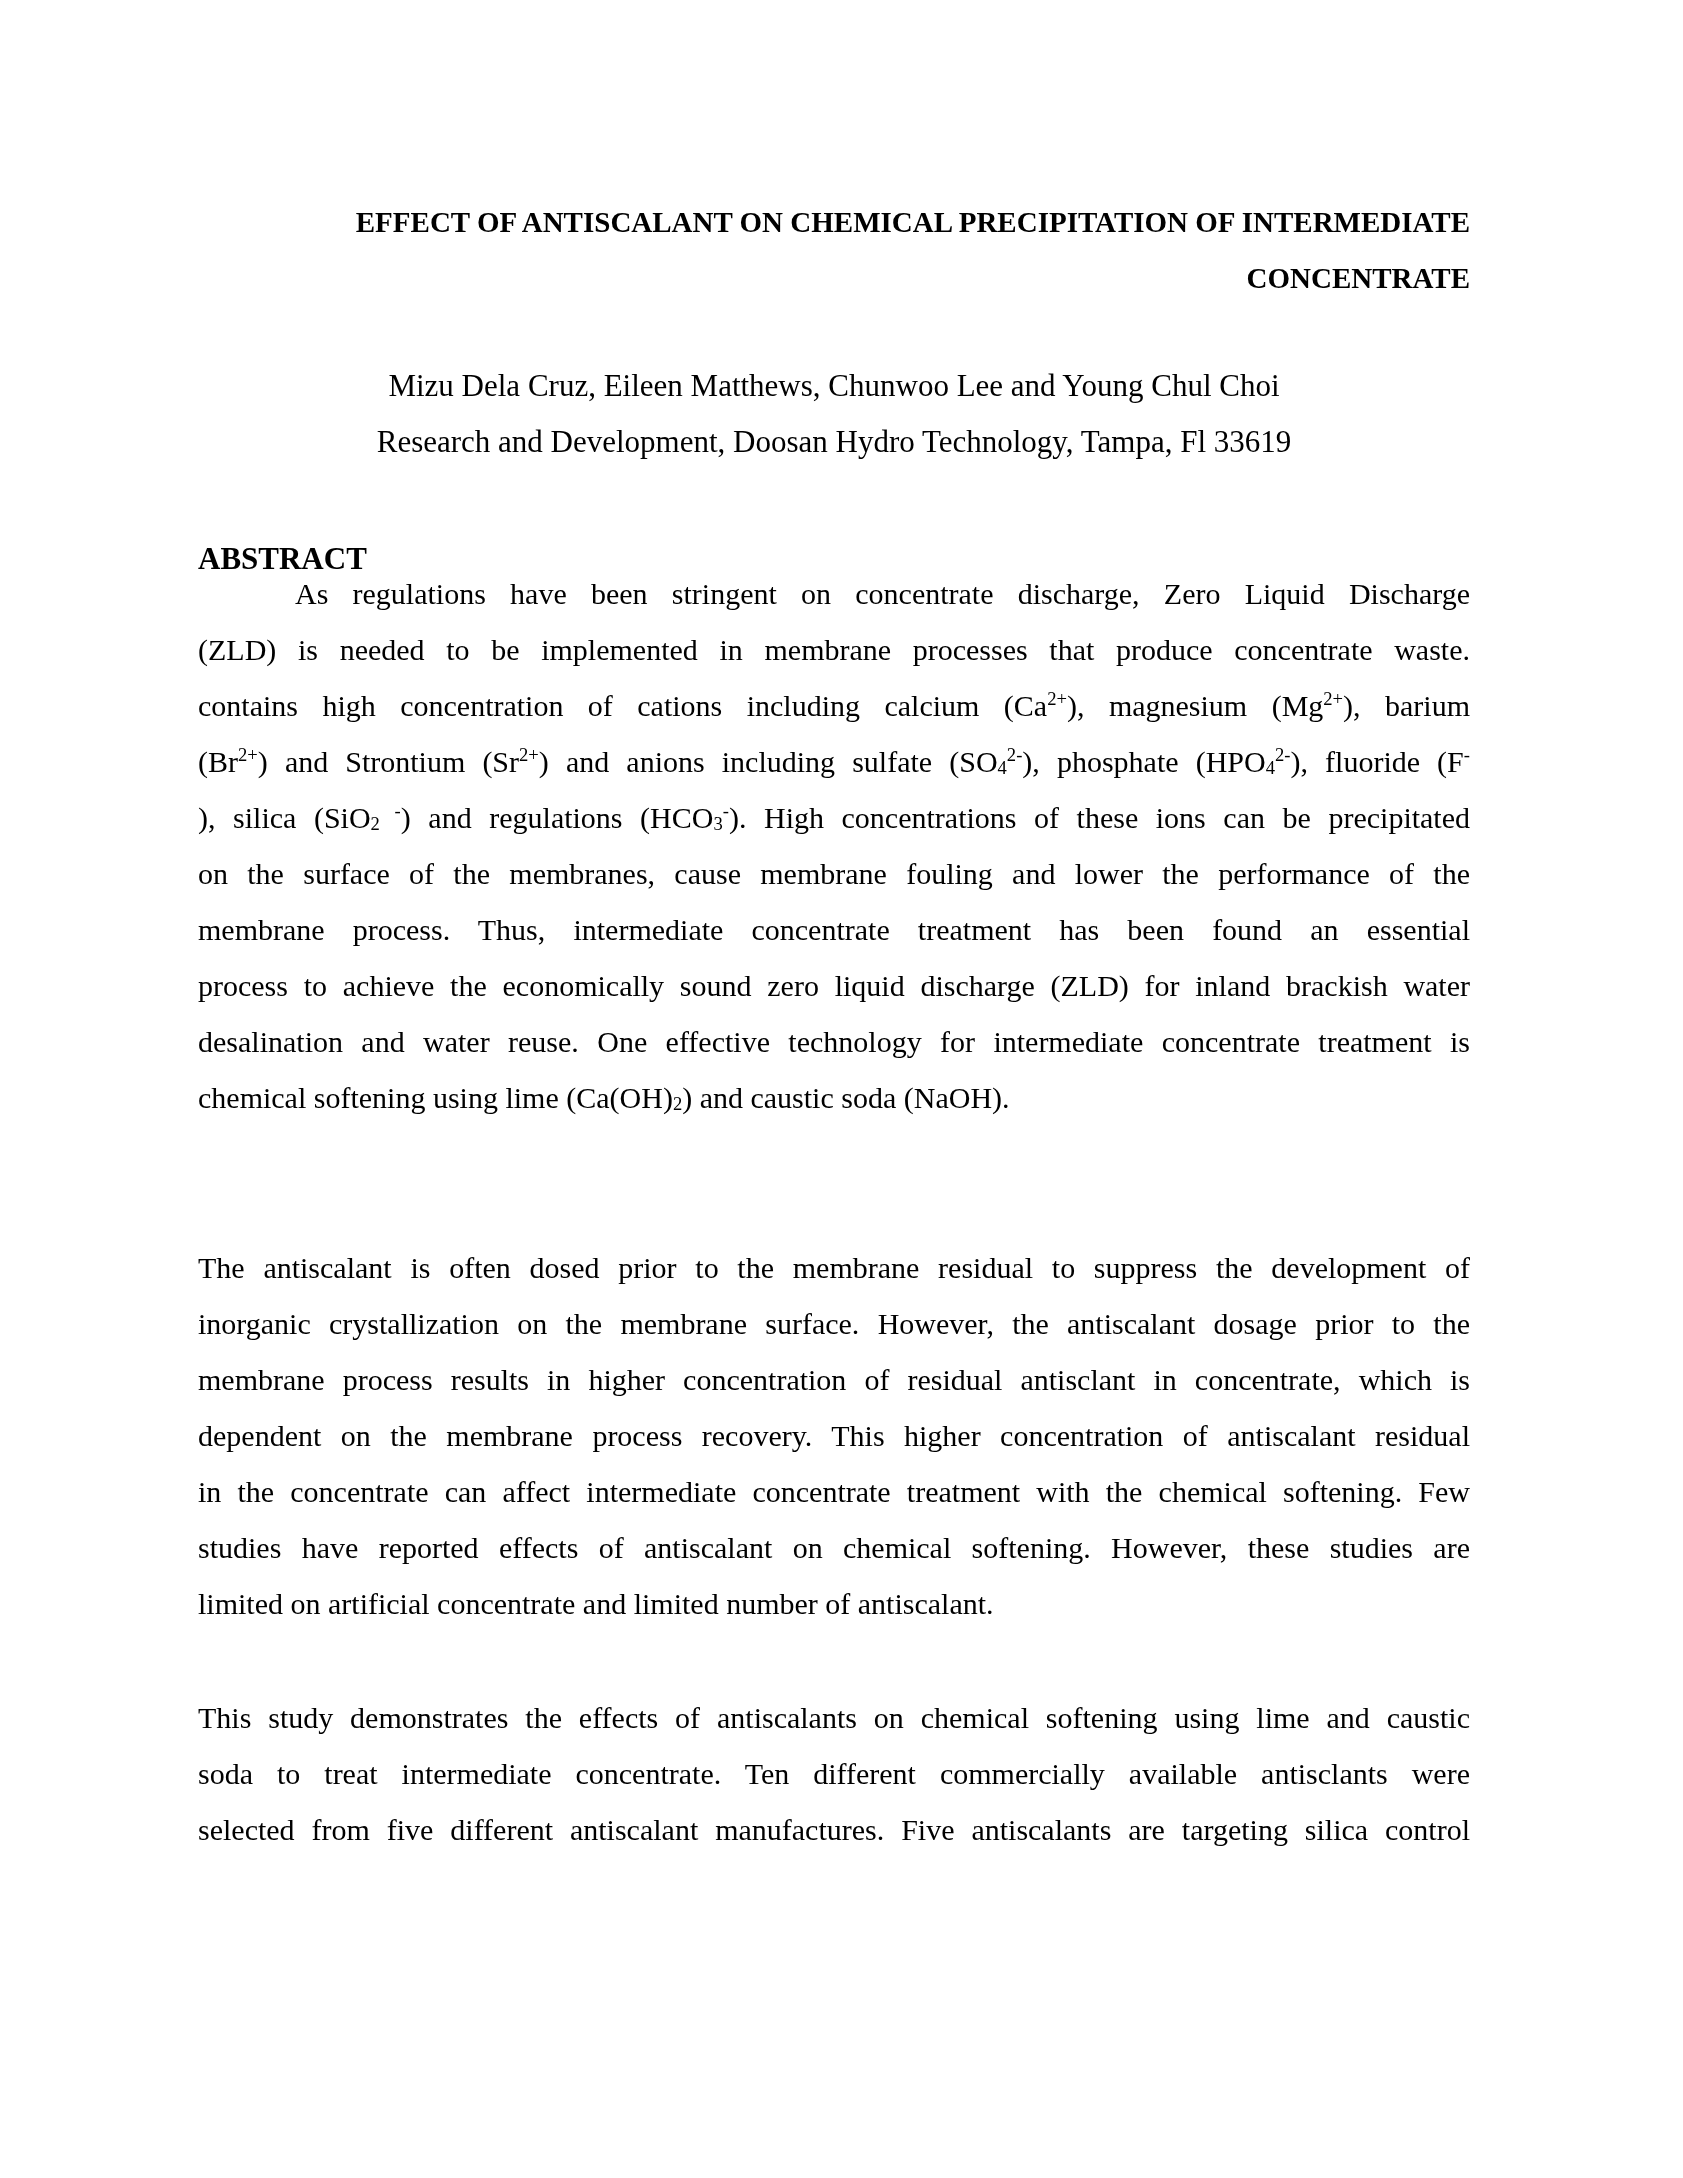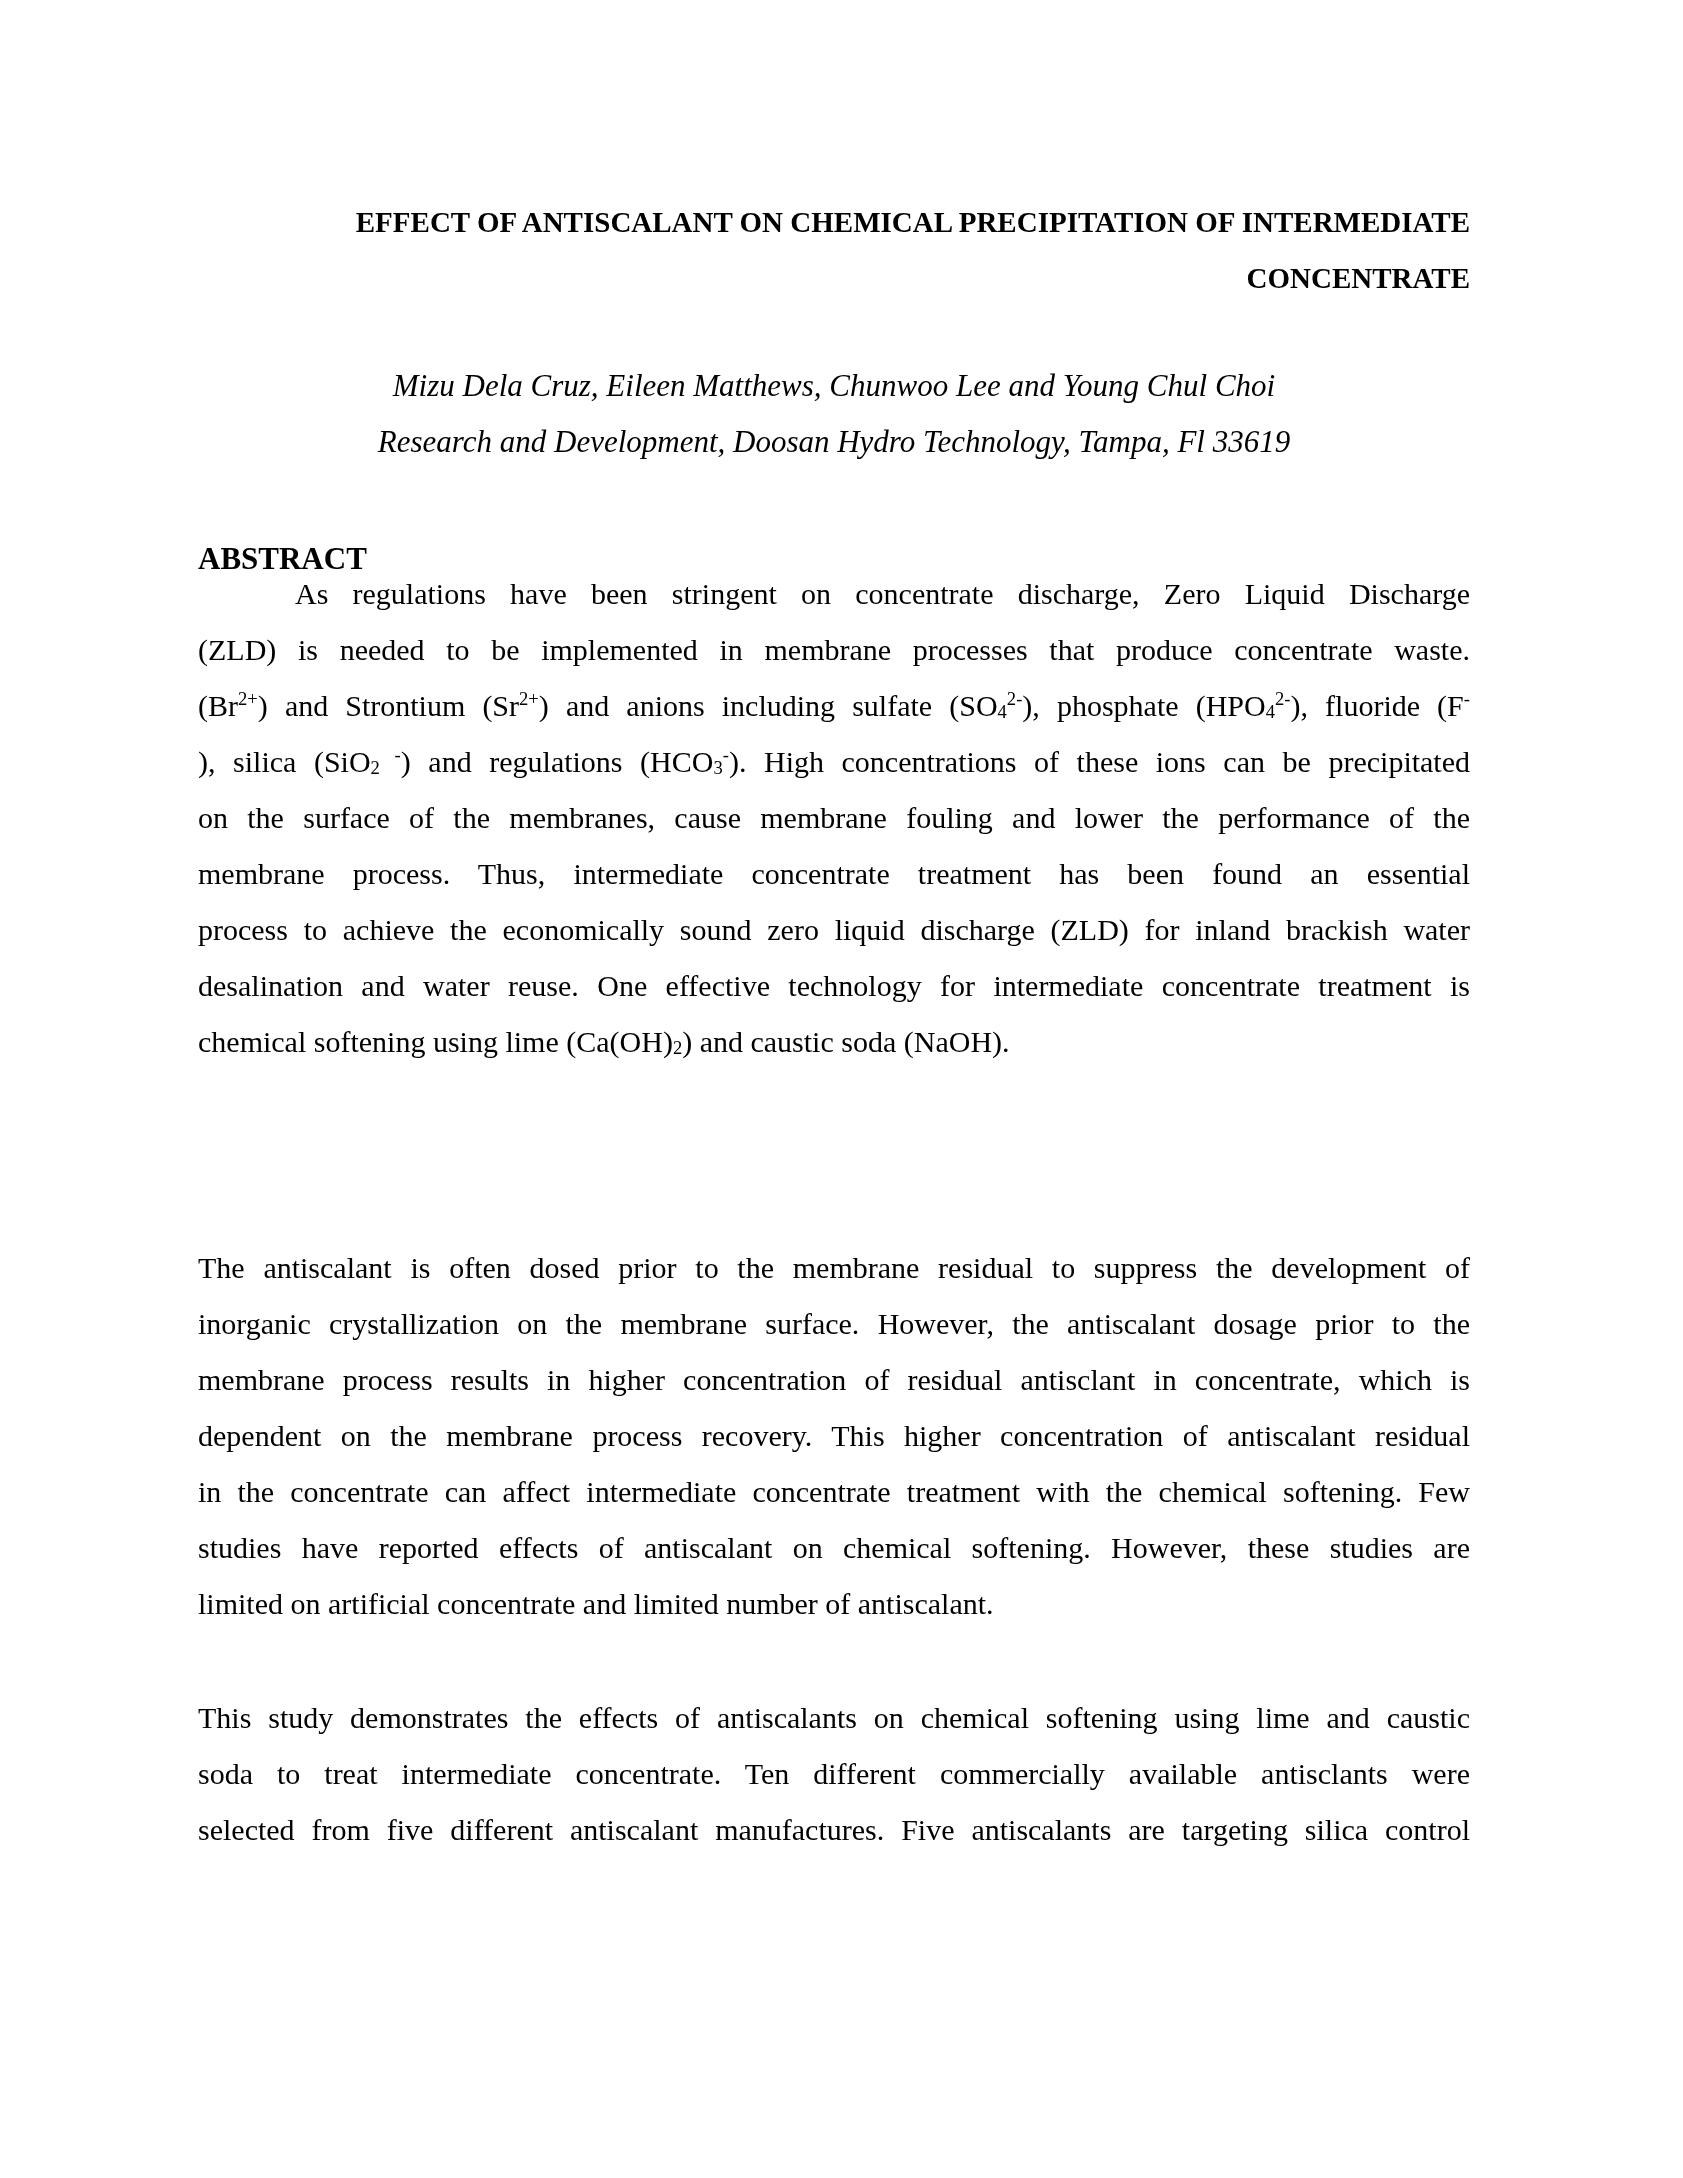--- a/index.html
+++ b/index.html
@@ -2,21 +2,21 @@
 <html><head>
 <meta charset="utf-8">
 <style>
   html, body { margin: 0; padding: 0; background: #ffffff; }
   body { width: 1683px; height: 2178px; position: relative; overflow: hidden;
          font-family: "Liberation Serif", "DejaVu Serif", serif; color: #000; }
   .page { position: absolute; left: 198px; top: 0; width: 1272px; }
   .title { position: absolute; top: 194px; left: 0; width: 1272px; text-align: right;
            font-weight: bold; font-size: 29px; line-height: 56px; }
   .authors { position: absolute; top: 358px; left: 0; width: 1272px; text-align: center;
-             font-style: italic; font-size: 31px; line-height: 56px; }
+             font-size: 31px; line-height: 56px; }
   .heading { position: absolute; top: 493px; left: 0; font-weight: bold; font-size: 31px; margin-top: 48px; }
   .para { position: absolute; left: 0; width: 1272px; font-size: 30px; line-height: 56px;
           text-align: justify; margin: 0; }
   .para .ln { display: block; text-align: justify; text-align-last: justify; white-space: nowrap; }
   .para .ln.last { text-align-last: left; }
   .para .ln.indent { padding-left: 97px; }
   sup { font-size: 0.62em; vertical-align: 0.6em; line-height: 0; }
   sub { font-size: 0.62em; vertical-align: -0.1em; line-height: 0; }
   .p1 { top: 566px; }
   .p2 { top: 1240px; }
@@ -34,20 +34,21 @@
   <div class="authors">
     <div>Mizu Dela Cruz, Eileen Matthews, Chunwoo Lee and Young Chul Choi</div>
     <div>Research and Development, Doosan Hydro Technology, Tampa, Fl 33619</div>
   </div>
 
   <div class="heading">ABSTRACT</div>
 
   <div class="para p1">
     <span class="ln indent">As regulations have been stringent on concentrate discharge, Zero Liquid Discharge</span>
     <span class="ln">(ZLD) is needed to be implemented in membrane processes that produce concentrate waste.</span>
+    <span class="ln"><span>contains high concentration of cations including calcium (Ca</span><sup>2+</sup><span>), magnesium (Mg</span><sup>2+</sup><span>), barium</span></span>
     <span class="ln"><span>(Br</span><sup>2+</sup><span>) and Strontium (Sr</span><sup>2+</sup><span>) and anions including sulfate (SO</span><sub>4</sub><sup>2-</sup><span>), phosphate (HPO</span><sub>4</sub><sup>2-</sup><span>), fluoride (F</span><sup>-</sup></span>
     <span class="ln"><span>), silica (SiO</span><sub>2</sub><sup> -</sup><span>) and regulations (HCO</span><sub>3</sub><sup>-</sup><span>).  High concentrations of these ions can be precipitated</span></span>
     <span class="ln">on the surface of the membranes, cause membrane fouling and lower the performance of the</span>
     <span class="ln">membrane process.  Thus, intermediate concentrate treatment has been found an essential</span>
     <span class="ln">process to achieve the economically sound zero liquid discharge (ZLD) for inland brackish water</span>
     <span class="ln">desalination and water reuse. One effective technology for intermediate concentrate treatment is</span>
     <span class="ln last"><span>chemical softening using lime (Ca(OH)</span><sub>2</sub><span>) and caustic soda (NaOH).</span></span>
   </div>
 
   <div class="para p2">

